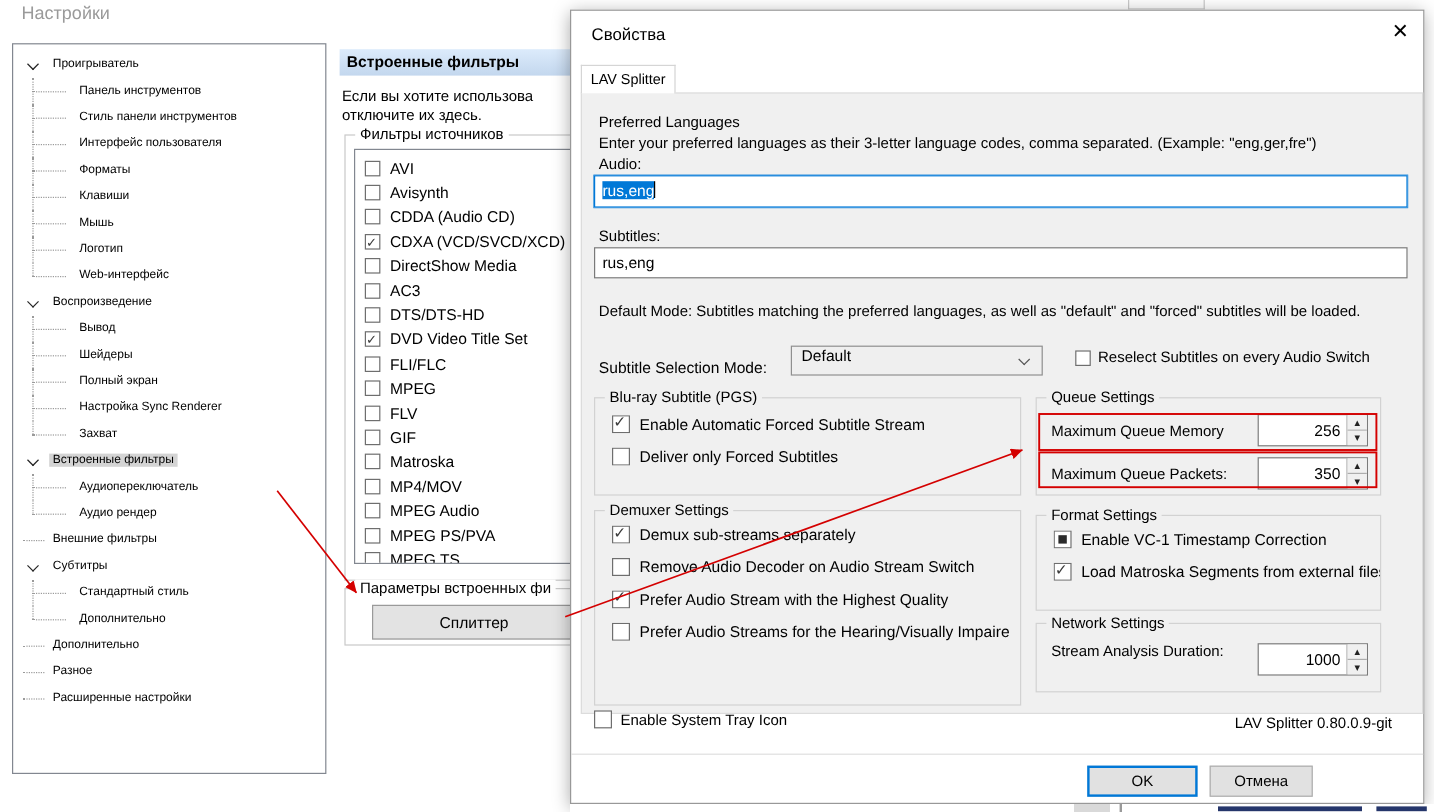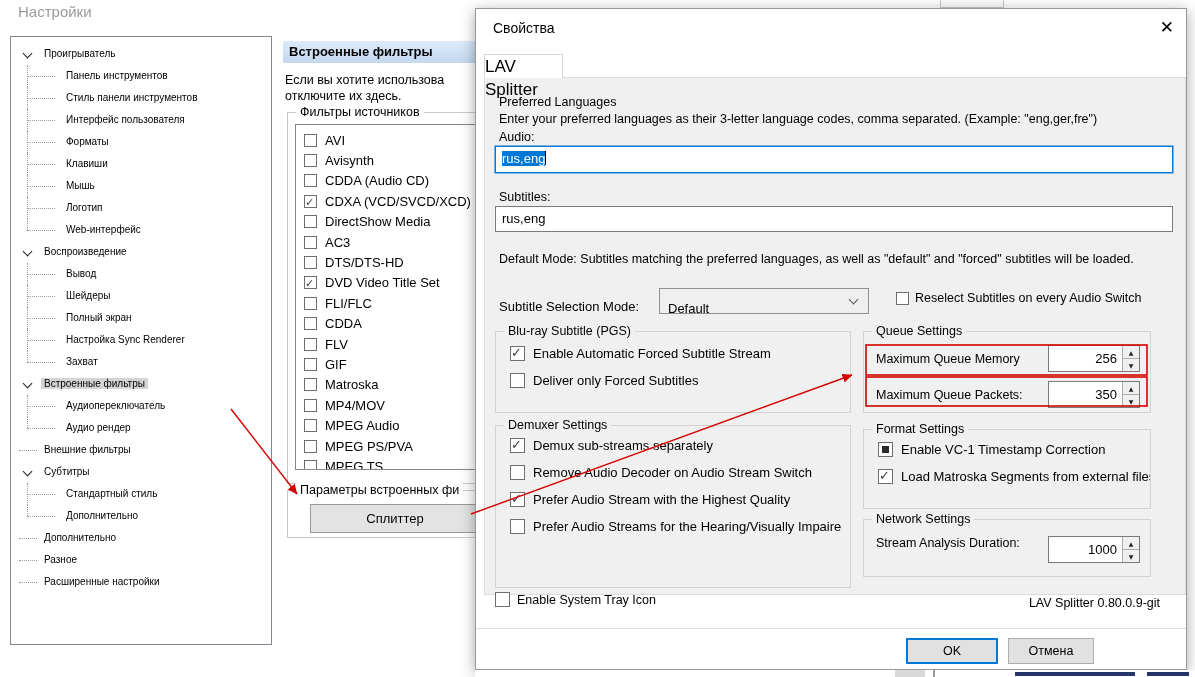--- a/index.html
+++ b/index.html
@@ -44,37 +44,37 @@
   .check{position:absolute;left:0px;top:-2px;font-family:"DejaVu Sans",sans-serif;font-size:13px;font-weight:bold;color:#3c3c3c;line-height:15px;}
   .cb-s .check{font-size:11px;top:-1px;}
   .indet{position:absolute;left:3px;top:3px;width:7px;height:7px;background:#2b2b2b;}
 
   
   .dialog{left:475px;top:8px;width:712px;height:662px;background:#fff;border:1px solid #989898;
      box-shadow:0 3px 14px rgba(0,0,0,.35);z-index:10;}
   .dlg-title{left:17px;top:11px;font-size:14px;color:#000;}
   .dlg-close{right:12px;top:8px;font-size:17px;color:#000;cursor:default;}
   .tab{left:8px;top:45px;width:79px;height:24px;background:#fff;border:1px solid #d5d5d5;border-bottom:none;
-     z-index:3;font-size:17px;text-align:left;line-height:23px;}
+     z-index:3;font-size:12px;text-align:center;line-height:23px;}
   .tabpage{left:8px;top:68px;width:702px;height:518px;background:#f0f0f0;border:1px solid #dcdcdc;}
   .lbl{font-size:12.5px;white-space:nowrap;}
   .pl-heading{left:23px;top:86px;}
   .pl-instr{left:23px;top:103px;}
   .audio-label{left:23px;top:121px;}
   .txt-input{left:19px;width:678px;height:27px;background:#fff;border:1px solid #7a7a7a;
      font-size:13px;padding:4px 6px;white-space:nowrap;}
   .audio-input{top:137px;border:1px solid #0078d7;box-shadow:0 0 0 .5px #0078d7;}
   .sel-text{background:#0078d7;color:#fff;}
   .caret{display:inline-block;width:1px;height:14px;background:#000;vertical-align:-2px;}
   .subs-label{left:23px;top:181px;}
   .subs-input{top:197px;height:26px;}
   .note{left:23px;top:243px;}
   .ssm-label{left:23px;top:290px;font-size:13px;}
   .combo{left:183px;top:279px;width:210px;height:25px;background:#efefef;border:1px solid #8f8f8f;
-     font-size:13px;padding:12px 8px;}
+     font-size:13px;padding:0 8px;}
   .combo-chev{position:absolute;right:11px;top:7px;width:7px;height:7px;border-right:1.3px solid #555;border-bottom:1.3px solid #555;transform:rotate(45deg);}
   .reselect-row{left:420px;top:282px;display:flex;align-items:center;gap:6px;font-size:12.5px;white-space:nowrap;}
 
   .g-fieldset{border:1px solid #d2d2d2;background:#f0f0f0;}
   .g-fieldset .legend{background:#f0f0f0;}
   .fs-bluray{left:19px;top:322px;width:356px;height:82px;}
   .fs-demux{left:19px;top:416px;width:356px;height:163px;}
   .fs-queue{left:387px;top:322px;width:288px;height:82px;}
   .fs-format{left:387px;top:420px;width:288px;height:80px;}
   .fs-network{left:387px;top:510px;width:288px;height:58px;}
@@ -190,21 +190,21 @@
             <span class="check">✓</span>
           </span>
           <span class="f-label">DVD Video Title Set</span>
         </div>
         <div class="f-row">
           <span class="cb cb-s"></span>
           <span class="f-label">FLI/FLC</span>
         </div>
         <div class="f-row">
           <span class="cb cb-s"></span>
-          <span class="f-label">CDDA</span>
+          <span class="f-label">MPEG</span>
         </div>
         <div class="f-row">
           <span class="cb cb-s"></span>
           <span class="f-label">FLV</span>
         </div>
         <div class="f-row">
           <span class="cb cb-s"></span>
           <span class="f-label">GIF</span>
         </div>
         <div class="f-row">

